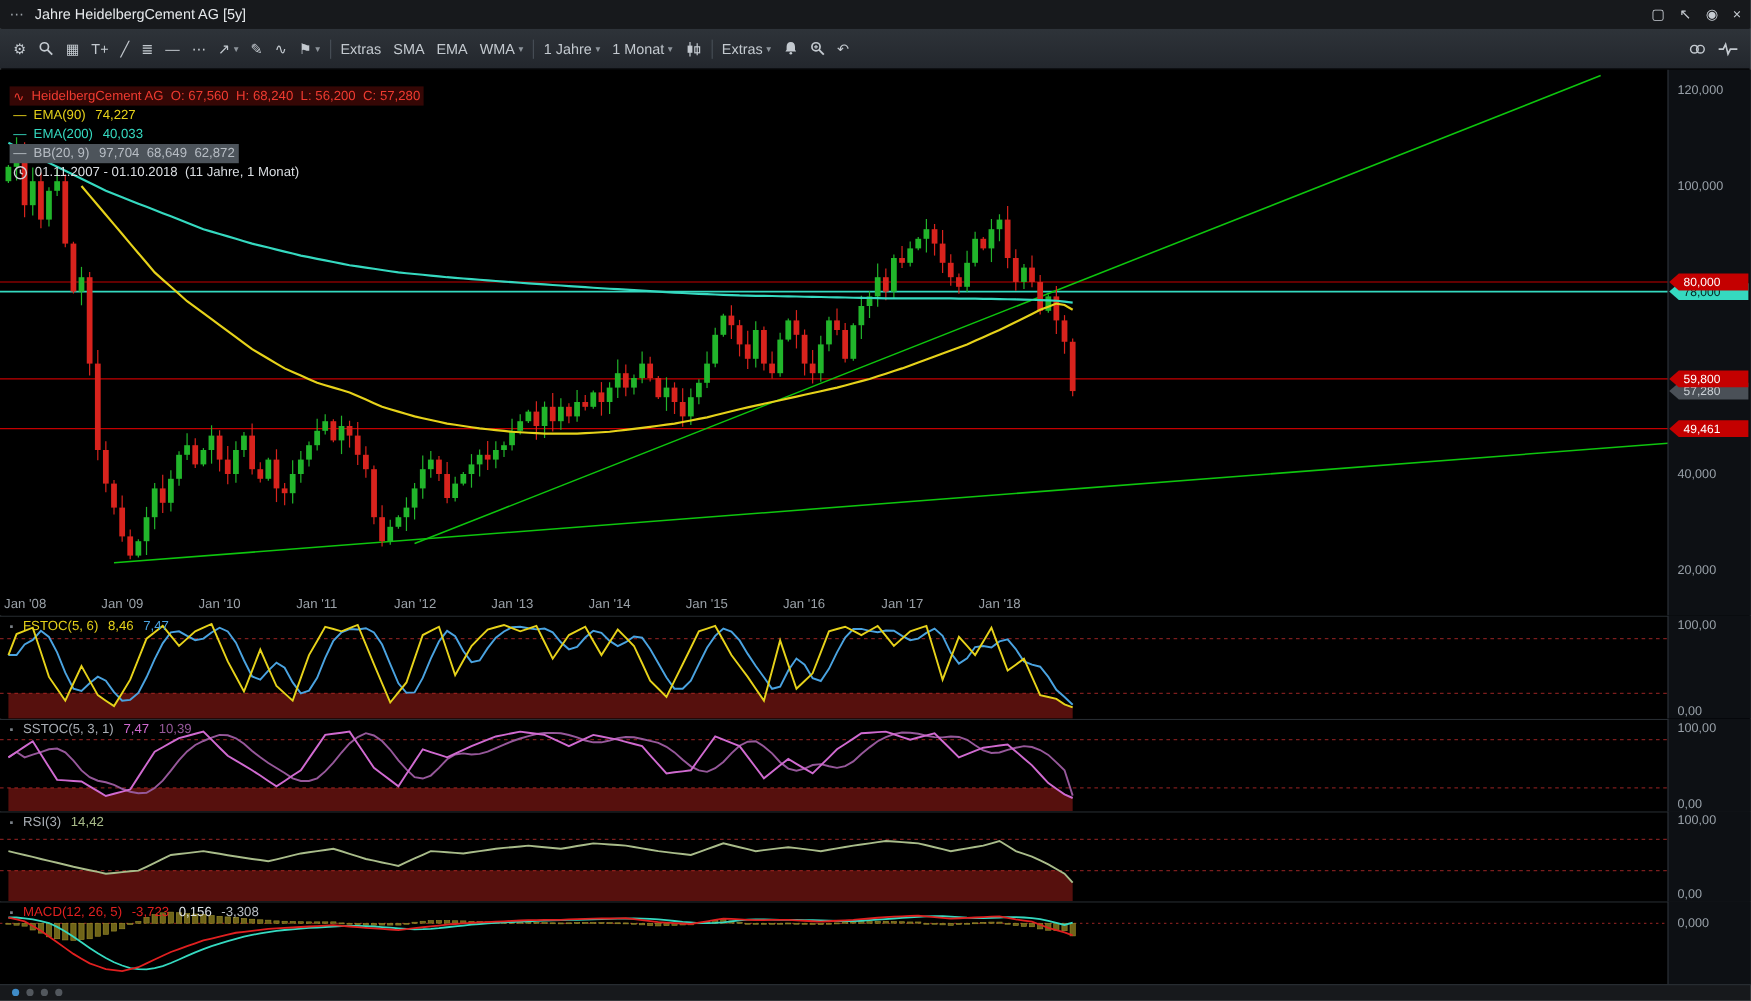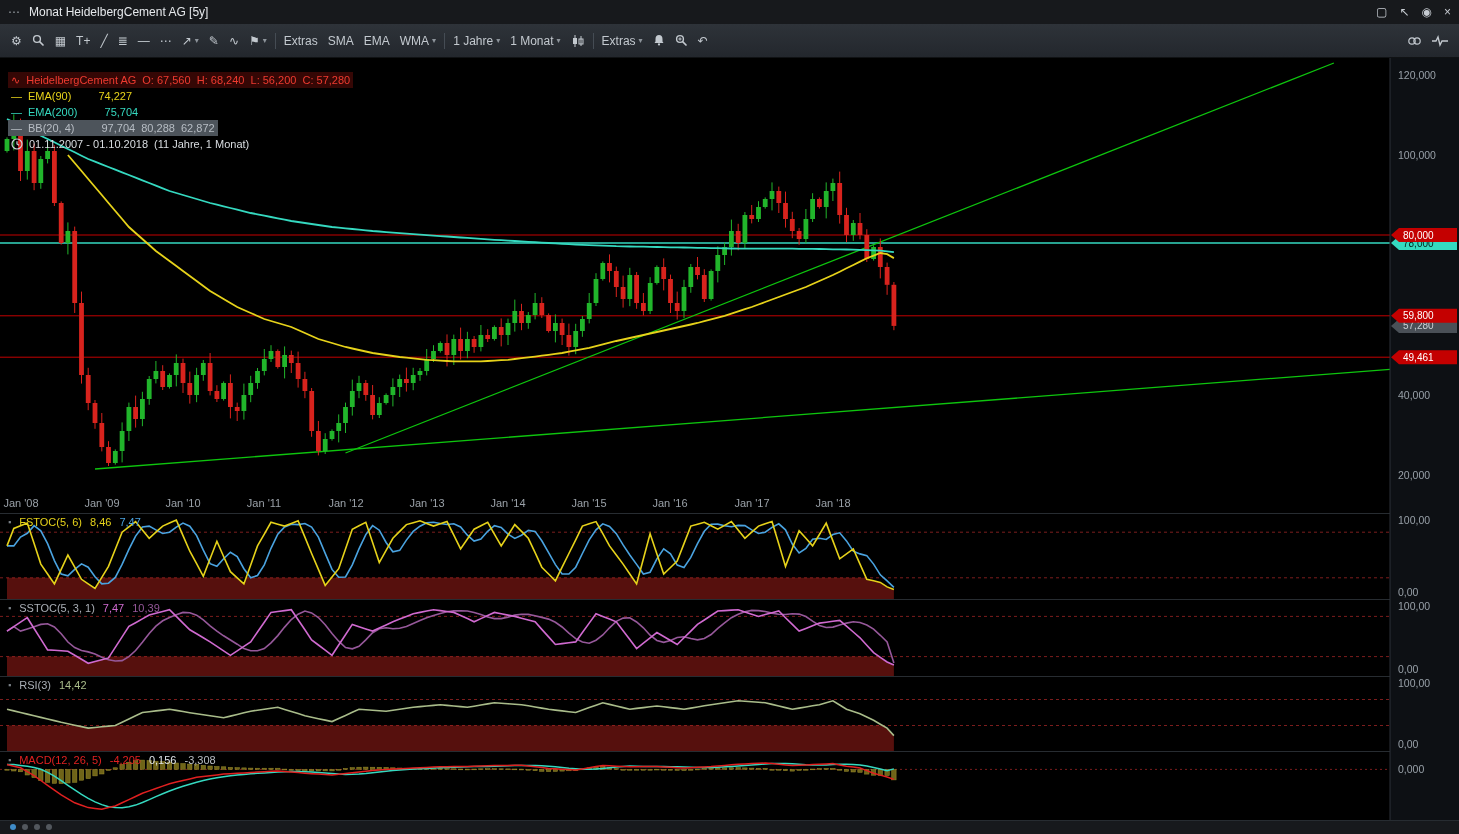--- a/index.html
+++ b/index.html
@@ -19,37 +19,37 @@
 .axlbl{fill:#98a0a8;font-size:10.5px}
 .xlbl{fill:#9aa1a8;font-size:11px}
 .legend{position:absolute;top:14px;left:8px;z-index:2;font-size:11px}
 .lg-row{display:flex;align-items:center;gap:6px;height:16px;padding:0 3px;width:max-content}
 .lg-instr{color:#ef3b30;background:rgba(96,12,10,.55)}
 .lg-ohlc{white-space:pre}
 .lg-ema50{color:#e6d21a}
 .lg-ema200{color:#35d9c0}
 .lg-bb{color:#b7bdc4;background:#4d545b;white-space:pre}
 .lg-range{color:#d9dde1}
-.lg-val{margin-left:21px}
+.lg-val{margin-left:2px}
 .sublabel{position:absolute;top:3px;left:8px;z-index:2;font-size:11px;display:flex;gap:8px;align-items:center}
 .sub-ic{color:#7a8087;font-size:9px}
 .c-yellow{color:#e6d21a}.c-blue{color:#4aa3e0}.c-pink{color:#d06ad0}.c-purple{color:#96589a}
 .c-green{color:#a9bc8a}.c-gray2{color:#a9aeb5}.c-red{color:#e02020}.c-white{color:#dfe3e7}.c-gray{color:#b9bec4}
 .bottombar{height:14px;background:#17191c;box-shadow:inset 0 1px 0 #272c31;display:flex;align-items:center;gap:6px;padding:0 10px}
 .dot{width:6px;height:6px;border-radius:50%;background:#52575d}
 .dot.active{background:#3f8cc8}
 </style>
 </head>
 <body>
 
 <div class="window">
 
   <div class="titlebar">
     <span class="tb-dots">⋯</span>
-    <span class="tb-title">Monat HeidelbergCement AG [5y]</span>
+    <span class="tb-title">Jahre HeidelbergCement AG [5y]</span>
     <span class="tb-icons">
       <span>▢</span>
       <span>↖</span>
       <span>◉</span>
       <span>×</span>
     </span>
   </div>
 
   <div class="toolbar">
     <span class="tbtn">⚙</span>
@@ -136,26 +136,26 @@
         <span class="lg-ohlc">O: 67,560  H: 68,240  L: 56,200  C: 57,280</span>
       </div>
       <div class="lg-row lg-ema50">
         <span>—</span>
         <span>EMA(90)</span>
         <span class="lg-val">74,227</span>
       </div>
       <div class="lg-row lg-ema200">
         <span>—</span>
         <span>EMA(200)</span>
-        <span class="lg-val">75,704</span>
+        <span class="lg-val">40,033</span>
       </div>
       <div class="lg-row lg-bb">
         <span>—</span>
-        <span>BB(20, 4)</span>
-        <span class="lg-val">97,704  80,288  62,872</span>
+        <span>BB(20, 9)</span>
+        <span class="lg-val">97,704  68,649  62,872</span>
       </div>
       <div class="lg-row lg-range">
         <span>
             <svg width="12" height="12" viewBox="0 0 12 12">
               <circle cx="6" cy="6" r="5" fill="none" stroke="#cfd3d8" stroke-width="1.2"></circle>
               <polyline points="6,3.2 6,6 8,7.2" fill="none" stroke="#cfd3d8" stroke-width="1.2"></polyline>
             </svg>
           </span>
         <span>01.11.2007 - 01.10.2018</span>
         <span>(11 Jahre, 1 Monat)</span>
@@ -544,21 +544,21 @@
         <path d="M7.0,33.3L13.8,34.9L20.5,36.5L27.3,38.1L34.1,39.8L40.8,41.4L47.6,43.0L54.4,44.6L61.2,46.3L67.9,47.7L74.7,49.2L81.5,50.6L88.2,52.1L95.0,51.5L101.8,50.8L108.5,50.1L115.3,49.5L122.1,46.3L128.9,43.0L135.6,39.8L142.4,36.5L149.2,35.7L155.9,34.9L162.7,34.1L169.5,33.3L176.3,34.4L183.0,35.5L189.8,36.7L196.6,37.8L203.3,38.8L210.1,39.8L216.9,40.7L223.6,41.7L230.4,40.1L237.2,38.5L243.9,36.8L250.7,35.2L257.5,34.2L264.3,33.3L271.0,32.3L277.8,31.3L284.6,33.4L291.3,35.5L298.1,37.6L304.9,39.8L311.6,41.2L318.4,42.7L325.2,44.1L332.0,45.6L338.7,42.5L345.5,39.4L352.3,36.3L359.0,33.3L365.8,33.7L372.6,34.2L379.3,34.7L386.1,35.2L392.9,34.2L399.7,33.3L406.4,32.3L413.2,31.3L420.0,30.6L426.7,30.0L433.5,29.4L440.3,28.7L447.0,29.4L453.8,30.0L460.6,30.6L467.4,31.3L474.1,30.2L480.9,29.0L487.7,27.9L494.4,26.8L501.2,27.2L508.0,27.7L514.8,28.2L521.5,28.7L528.3,29.8L535.1,31.0L541.8,32.1L548.6,33.3L555.4,34.1L562.1,34.9L568.9,35.7L575.7,36.5L582.4,34.1L589.2,31.6L596.0,29.2L602.8,26.8L609.5,28.4L616.3,30.0L623.1,31.6L629.8,33.3L636.6,32.4L643.4,31.6L650.1,30.8L656.9,30.0L663.7,30.8L670.5,31.6L677.2,32.4L684.0,33.3L690.8,32.1L697.5,31.0L704.3,29.8L711.1,28.7L717.8,27.7L724.6,26.8L731.4,25.8L738.2,24.8L744.9,25.3L751.7,25.8L758.5,26.3L765.2,26.8L772.0,28.4L778.8,30.0L785.5,31.6L792.3,33.3L799.1,32.1L805.9,31.0L812.6,29.8L819.4,28.7L826.2,26.8L832.9,24.8L839.7,29.0L846.5,33.3L853.3,35.5L860.0,37.8L866.8,41.0L873.6,44.3L880.3,48.2L887.1,52.1L893.9,59.6" fill="none" stroke="#a9bc8a" stroke-width="1.6"></path>
         <text class="axlbl" x="1398" y="11">100,00</text>
         <text class="axlbl" x="1398" y="72">0,00</text>
       </svg>
   </div>
 
   <div class="panel">
     <div class="sublabel">
       <span class="sub-ic">▪</span>
       <span class="c-red">MACD(12, 26, 5)</span>
-      <span class="c-red">-4,205</span>
+      <span class="c-red">-3,723</span>
       <span class="c-white">0,156</span>
       <span class="c-gray">-3,308</span>
     </div>
     <svg id="macd-svg" width="1459" height="69">
         <line x1="0" y1="0.5" x2="1459" y2="0.5" stroke="#272c31"></line>
         <rect x="1390" y="0" width="69" height="69" fill="#0d1014"></rect>
         <line x1="1390" y1="0" x2="1390" y2="69" stroke="#2c3138"></line>
         <line x1="0" y1="18.4" x2="1390" y2="18.4" stroke="#7c1d1d" stroke-dasharray="2,3"></line>
         <rect x="4.8" y="18.4" width="4.4" height="0.8" fill="#6f6418" stroke="#9c8d2c" stroke-width="0.5"></rect>
         <rect x="11.6" y="18.4" width="4.4" height="1.6" fill="#6f6418" stroke="#9c8d2c" stroke-width="0.5"></rect>

